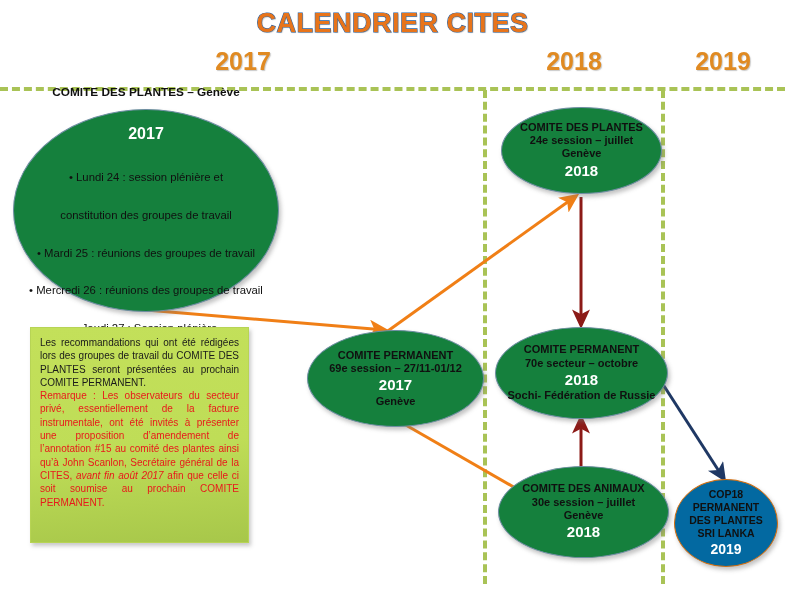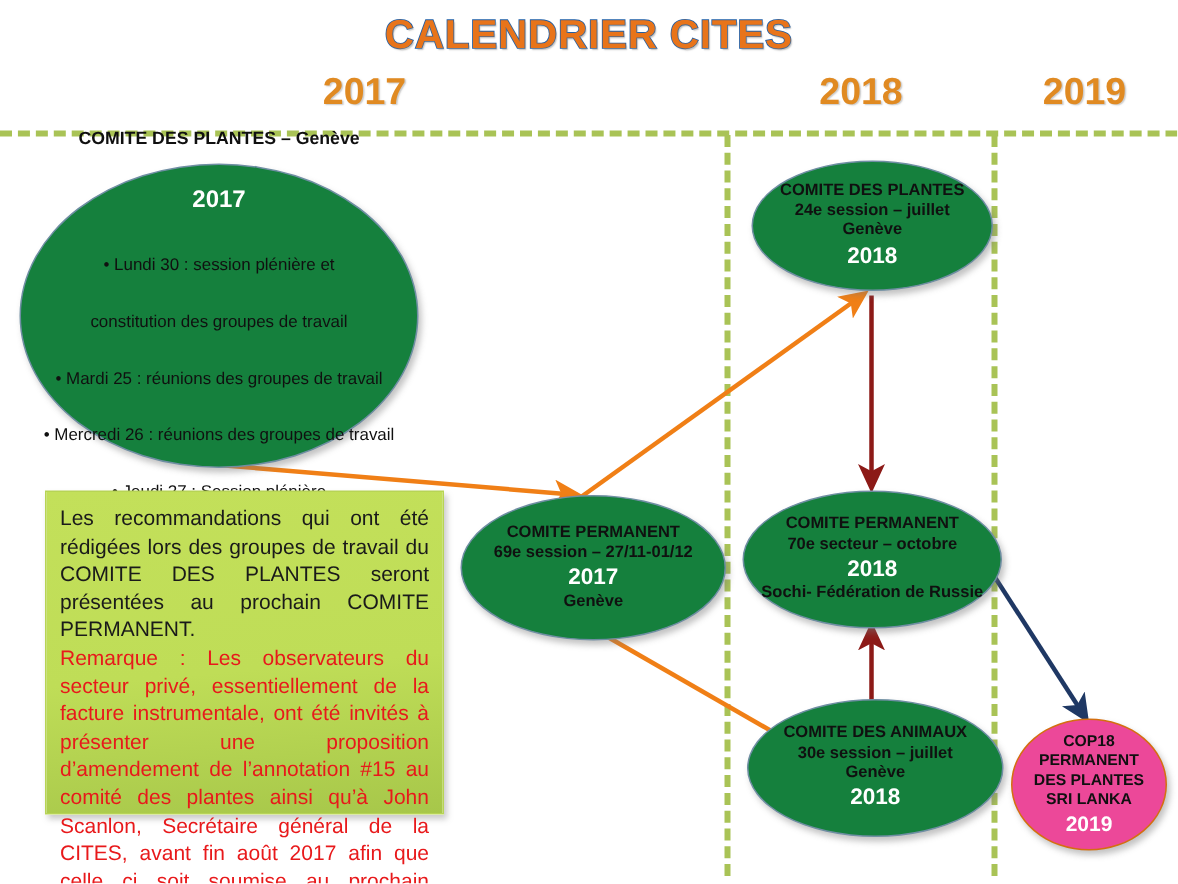--- a/index.html
+++ b/index.html
@@ -77,21 +77,21 @@
     text-align: center;
     box-sizing: border-box;
     box-shadow: 2px 3px 4px rgba(120,120,120,0.45);
   }
   .ellipse.green {
     background: #15803d;
     border: 1.5px solid #6f8ea3;
     color: #101010;
   }
   .ellipse.orange {
-    background: #ec4899;
+    background: #0369a1;
     border: 1.5px solid #d46f10;
     color: #101010;
     text-align: center;
   }
   .ell-line { line-height: 1.22; }
   .ell-b   { font-weight: bold; }
   .ell-year {
     font-weight: bold;
     color: #ffffff;
     font-size: 15px;
@@ -146,35 +146,35 @@
     left: 674px; top: 479px; width: 104px; height: 88px;
     font-size: 10.5px;
   }
   #ellipse-cop18 .ell-year { font-size: 14px; }
 
   
   #note-box {
     position: absolute;
     left: 30px;
     top: 327px;
-    width: 266px;
+    width: 219px;
     height: 216px;
     background: linear-gradient(175deg, #C3E05A 0%, #BFDD57 55%, #A7C74A 100%);
     border: 1px solid #B7D455;
     box-sizing: border-box;
     padding: 8px 9px 6px 9px;
     box-shadow: 2px 3px 4px rgba(120,120,120,0.4);
-    font-size: 14px;
+    font-size: 10px;
     line-height: 1.33;
     text-align: justify;
     color: #1a1a1a;
   }
   #note-box .note-red { color: #E8191B; }
   #note-box .note-red-b { color: #E8191B; font-weight: normal; }
-  #note-box .note-red-i { color: #E8191B; }
+  #note-box .note-red-i { color: #E8191B; font-style: italic; }
 
   
   #arrows {
     position: absolute;
     left: 0; top: 0;
     width: 785px; height: 589px;
     pointer-events: none;
   }
 </style>
 </head>
@@ -214,21 +214,21 @@
     <line x1="581" y1="197" x2="581" y2="325" stroke="#8C1A17" stroke-width="3" marker-end="url(#ah-darkred)"></line>
 
     <line x1="581" y1="478" x2="581" y2="418" stroke="#8C1A17" stroke-width="3" marker-end="url(#ah-darkred)"></line>
 
     <line x1="655" y1="372" x2="724" y2="479" stroke="#1F3864" stroke-width="3" marker-end="url(#ah-navy)"></line>
   </svg>
 
   <div class="ellipse green" id="ellipse-plants-2017">
     <div class="ell-line head">COMITE DES PLANTES – Genève</div>
     <div class="ell-year">2017</div>
-    <div class="ell-line bullet-line">•    Lundi 30 : session plénière et</div>
+    <div class="ell-line bullet-line">•    Lundi 24 : session plénière et</div>
     <div class="ell-line bullet-line">constitution des groupes de travail</div>
     <div class="ell-line bullet-line">•    Mardi 25 : réunions des groupes de travail</div>
     <div class="ell-line bullet-line">•   Mercredi 26 : réunions des groupes de travail</div>
     <div class="ell-line bullet-line">•    Jeudi 27 :  Session plénière</div>
   </div>
 
   <div class="ellipse green" id="ellipse-sc69">
     <div class="ell-line ell-b">COMITE PERMANENT</div>
     <div class="ell-line ell-b">69e session – 27/11-01/12</div>
     <div class="ell-year">2017</div>

